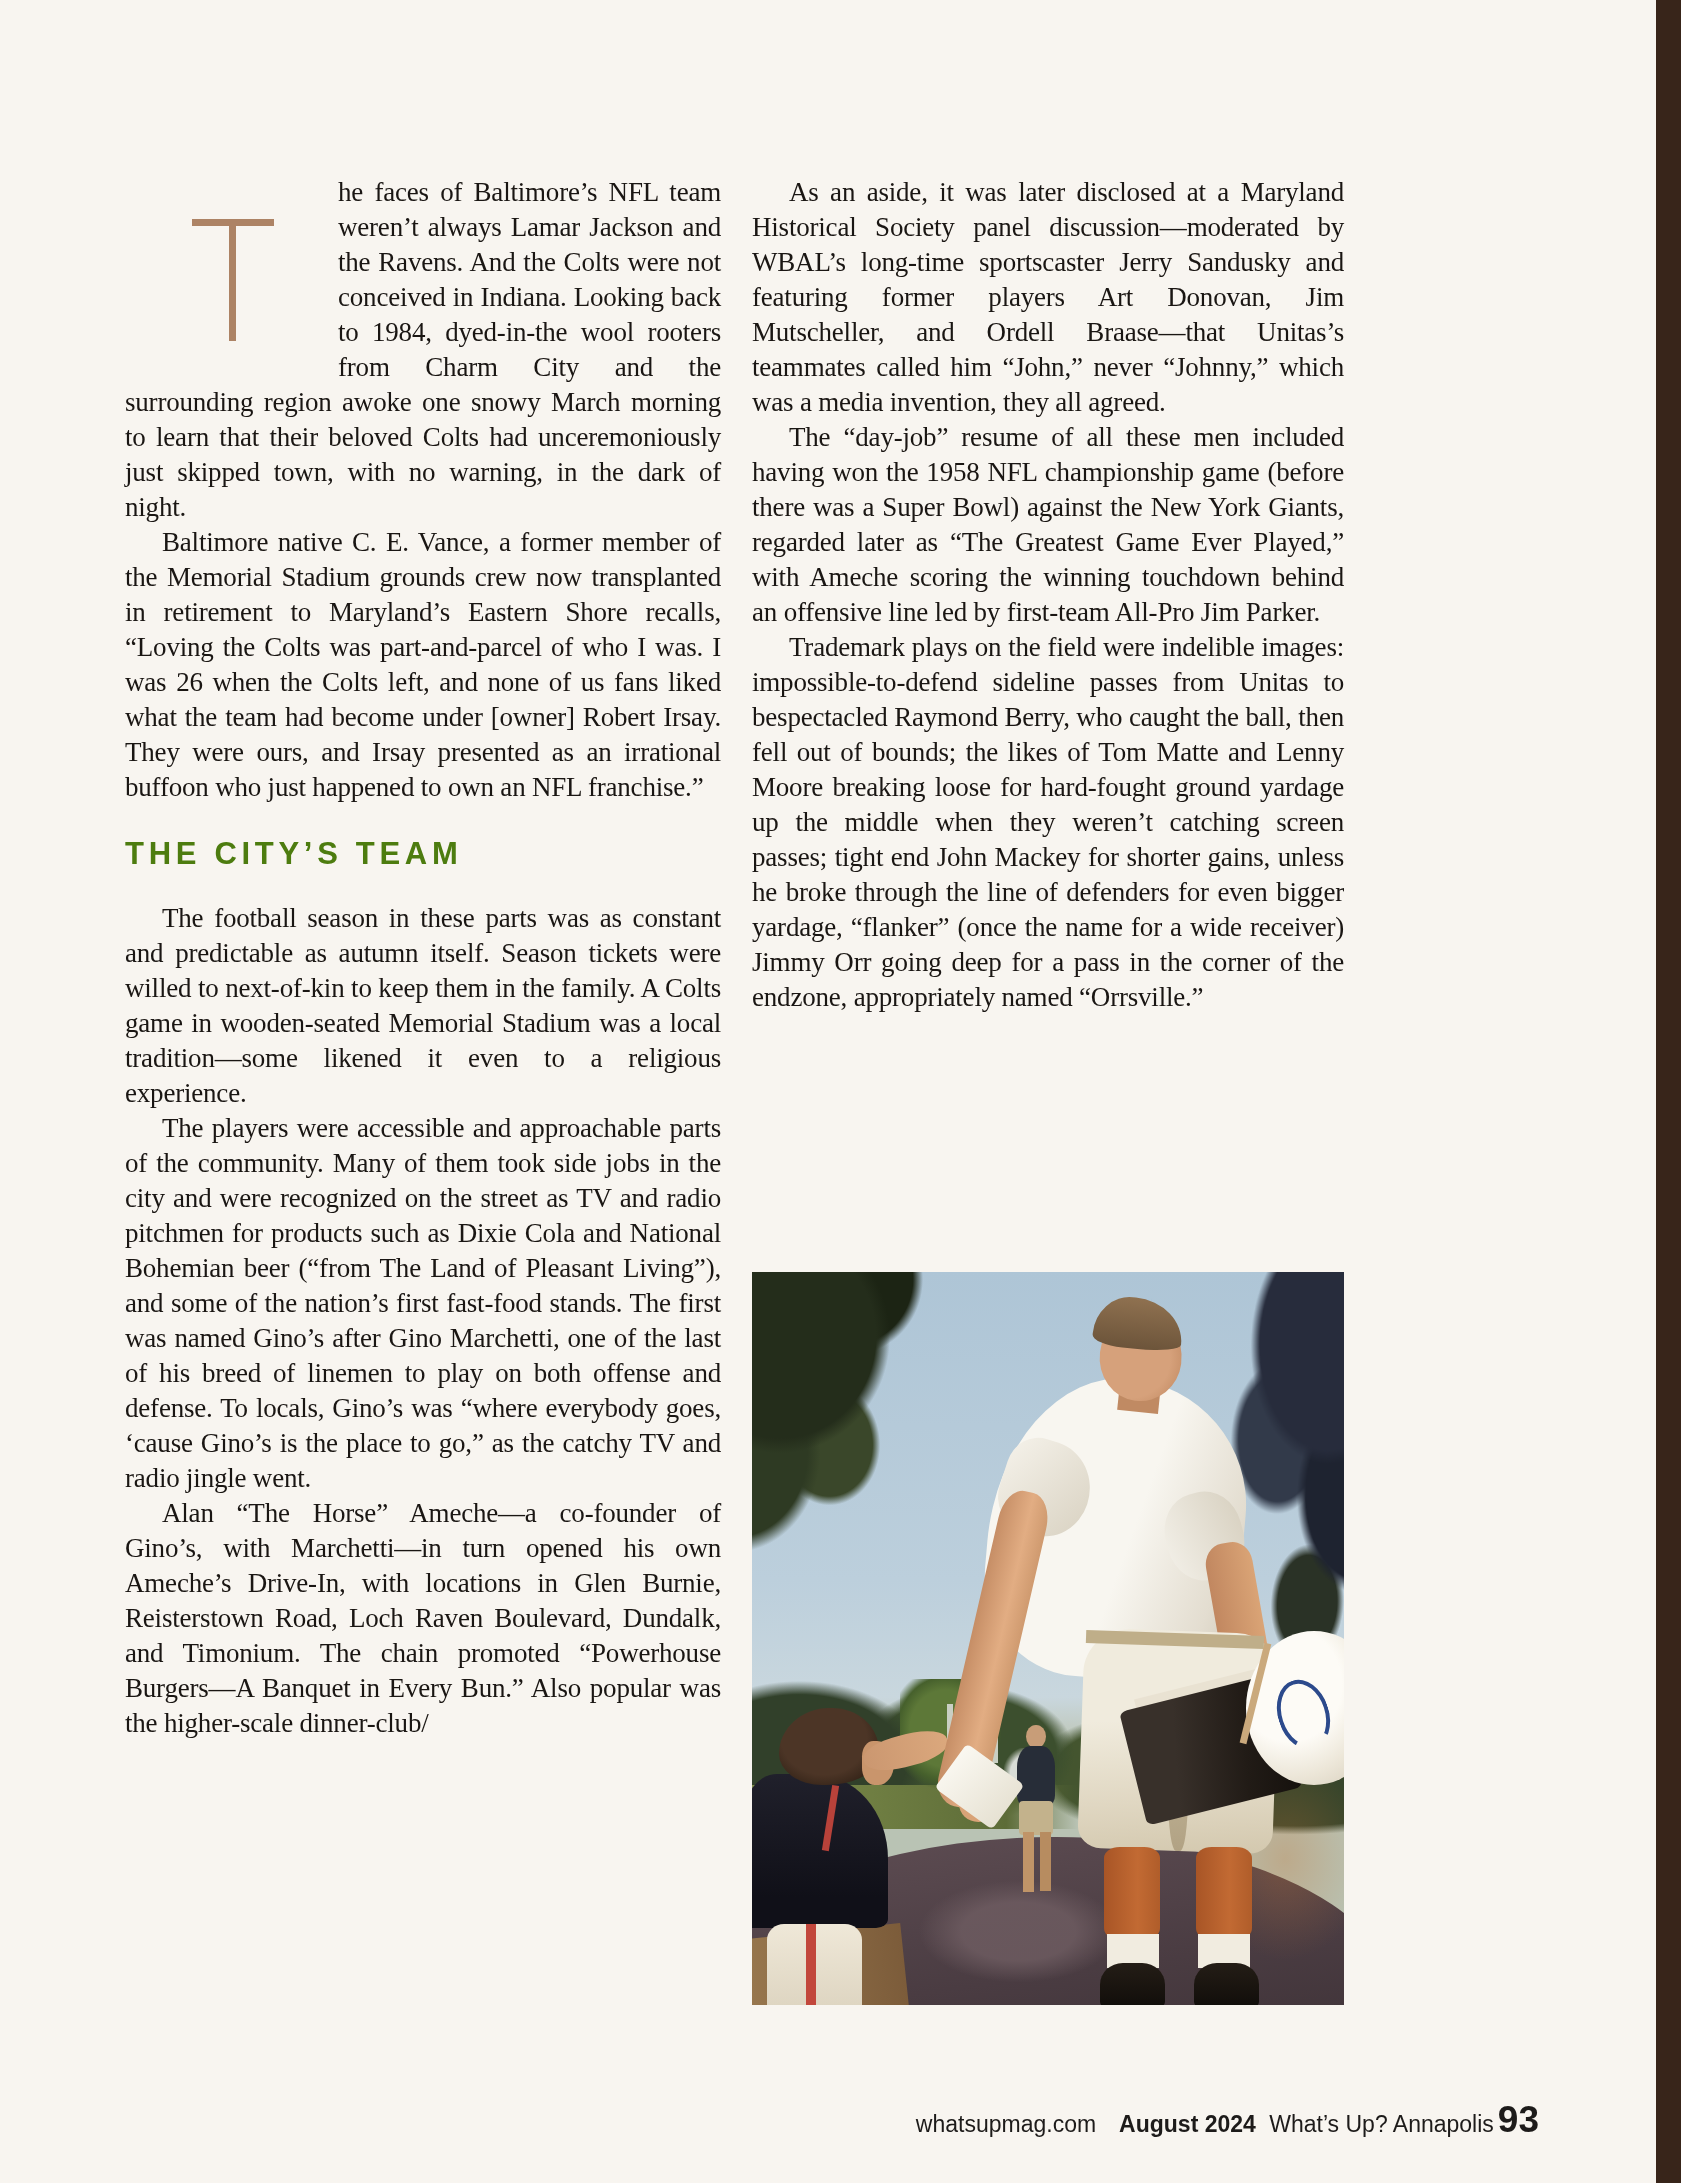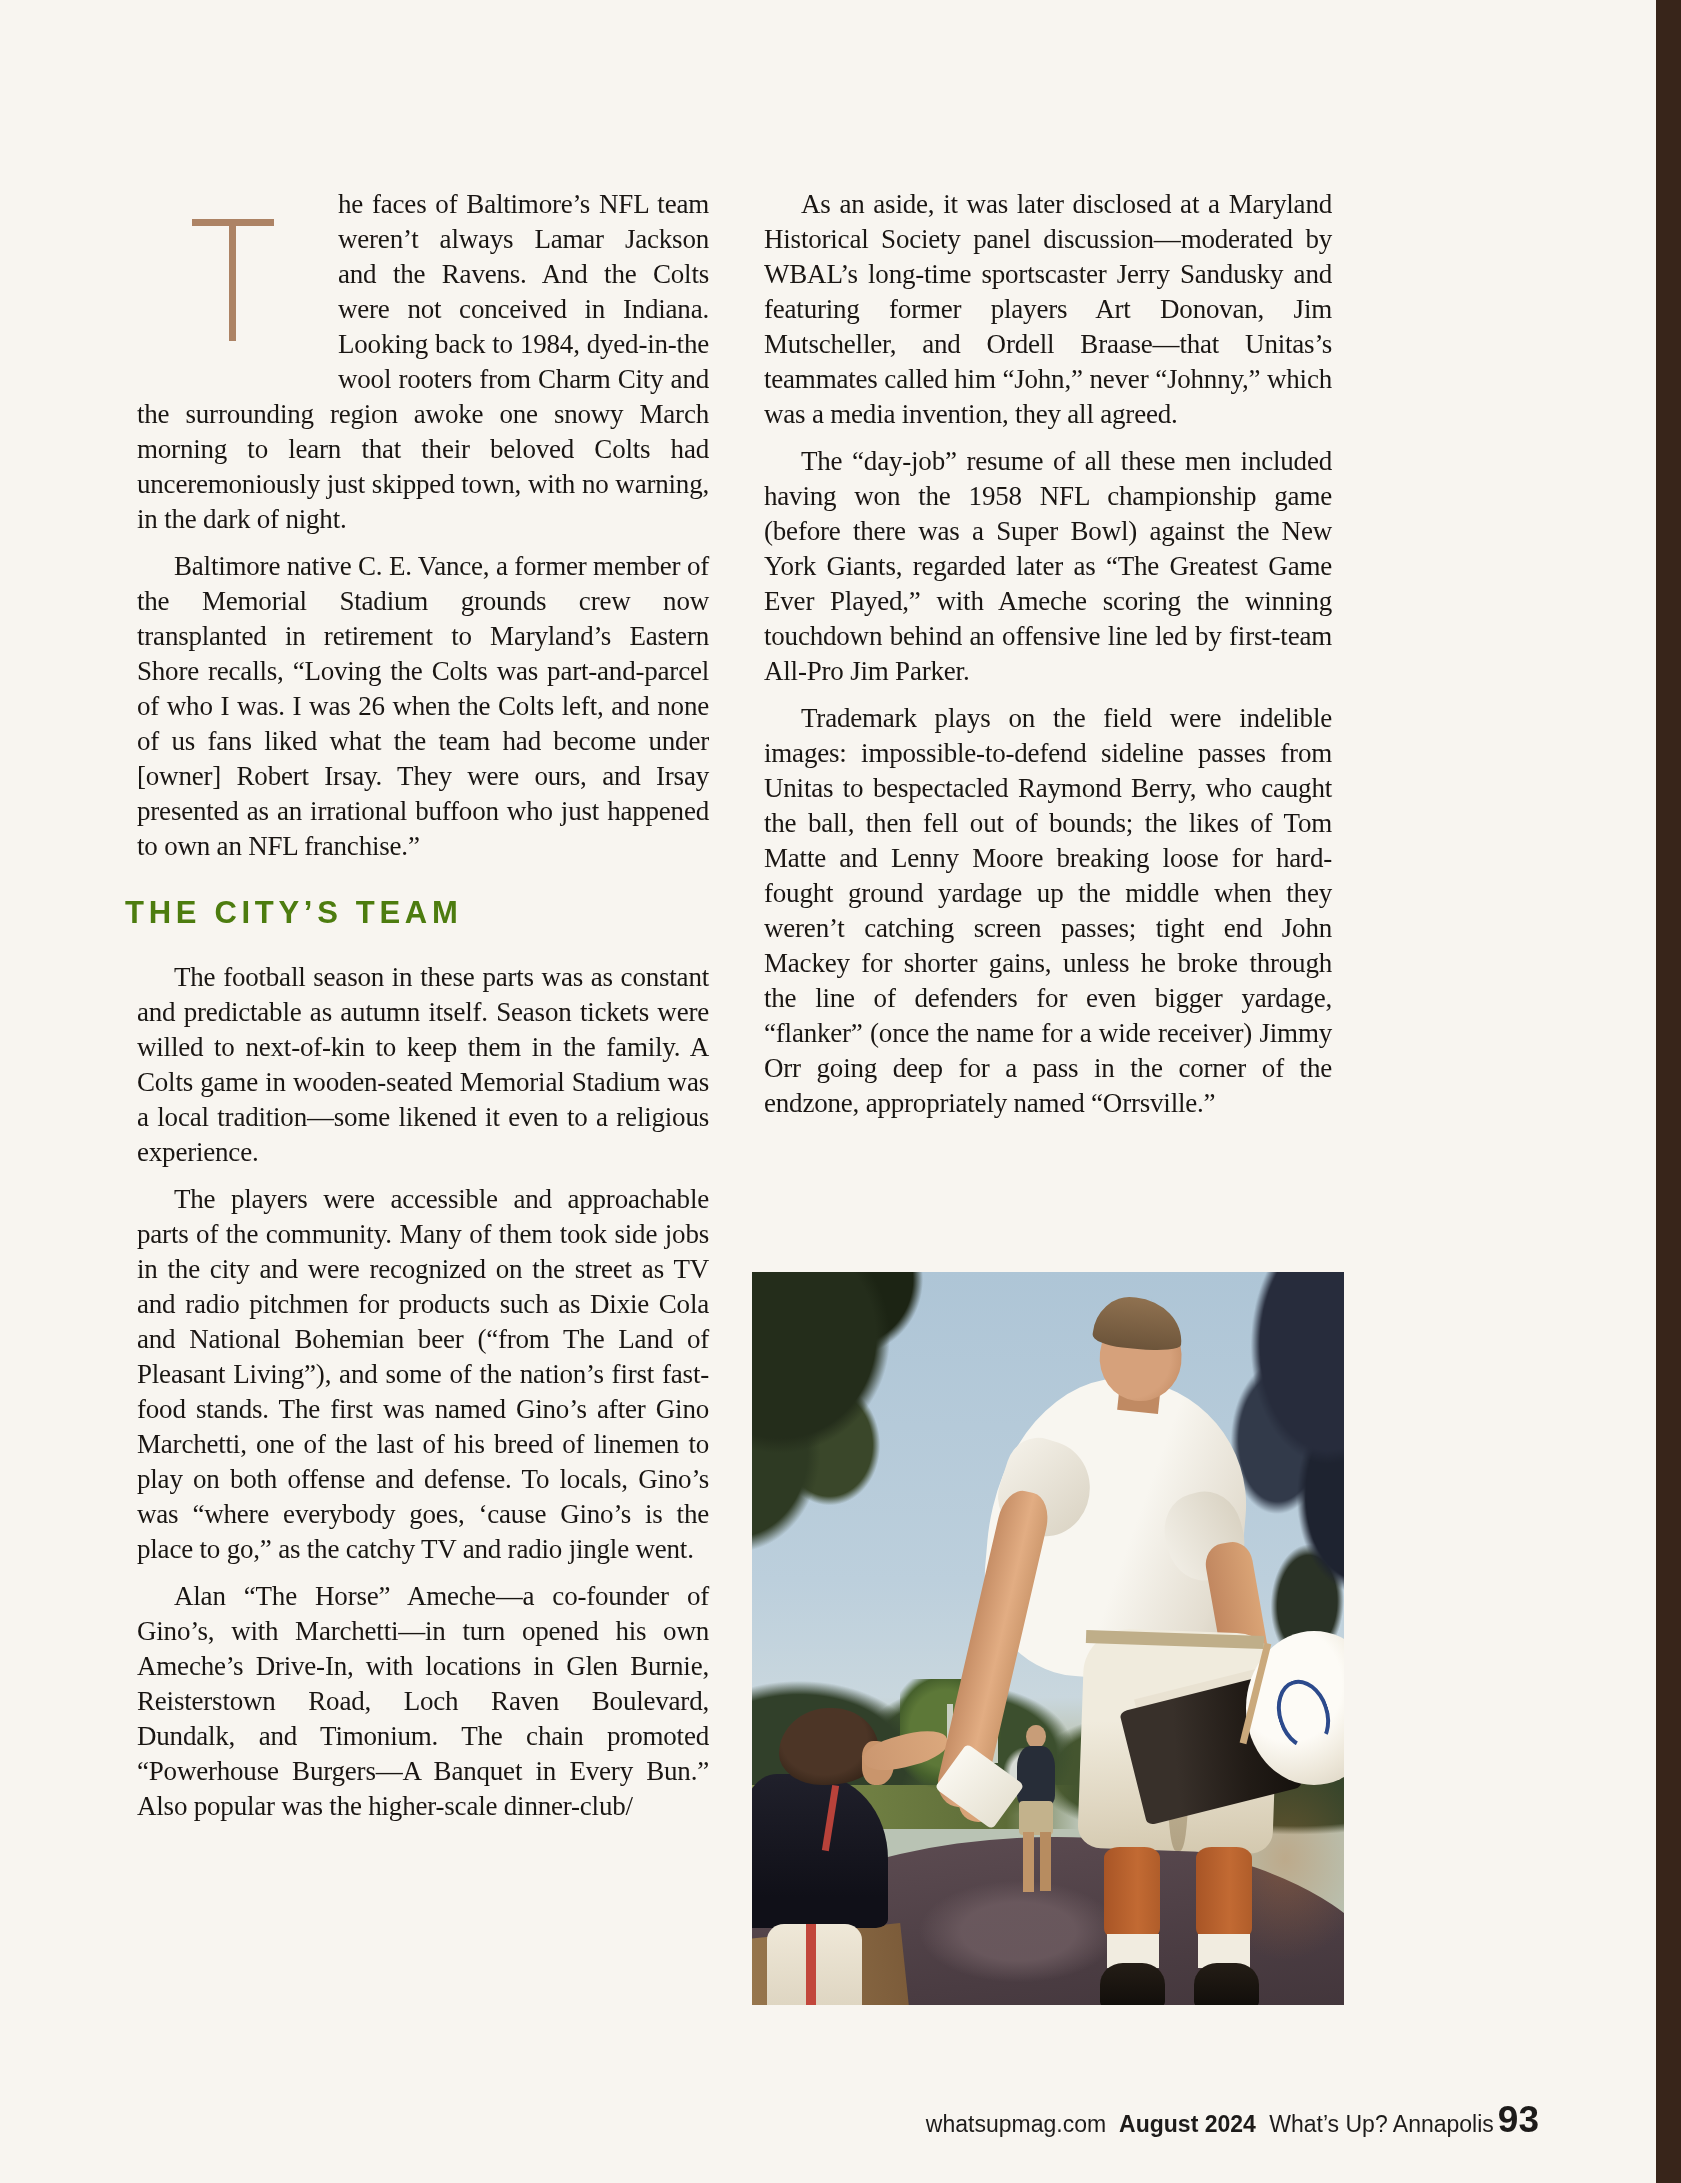--- a/index.html
+++ b/index.html
@@ -10,21 +10,21 @@
     overflow:hidden;
     font-family:"Liberation Serif", serif;
   }
   .edge-bar{position:absolute;right:0;top:0;width:25px;height:100%;background:#38251a;}
 
   
   .col{position:absolute;top:175px;}
   .col-1{left:125px;width:596px;}
   .col-2{left:752px;width:592px;}
   .col p.body{
-    margin:12px;
+    margin:0;
     font-size:27px;line-height:35px;
     color:#1a1613;
     text-align:justify;
     text-indent:37px;
     letter-spacing:-0.2px;
   }
   .col p.body.no-indent{text-indent:0;}
 
   
   .dropcap-float{float:left;width:213px;height:210px;}
@@ -125,21 +125,21 @@
   }
 
   
   .footer{
     position:absolute;top:2099px;right:142px;
     display:flex;align-items:baseline;
     font-family:"Liberation Sans", sans-serif;
     color:#1d1b1a;font-size:23px;
     white-space:nowrap;
   }
-  .footer .site{font-weight:400;margin-right:13px;}
+  .footer .site{font-weight:400;margin-right:23px;}
   .footer .issue{font-weight:bold;margin-right:13.4px;}
   .footer .mag{font-weight:400;margin-right:4px;}
   .footer .pageno{font-weight:bold;font-size:37px;}
 </style>
 </head>
 <body>
 
 <div class="page">
 
   <div class="col col-1">

